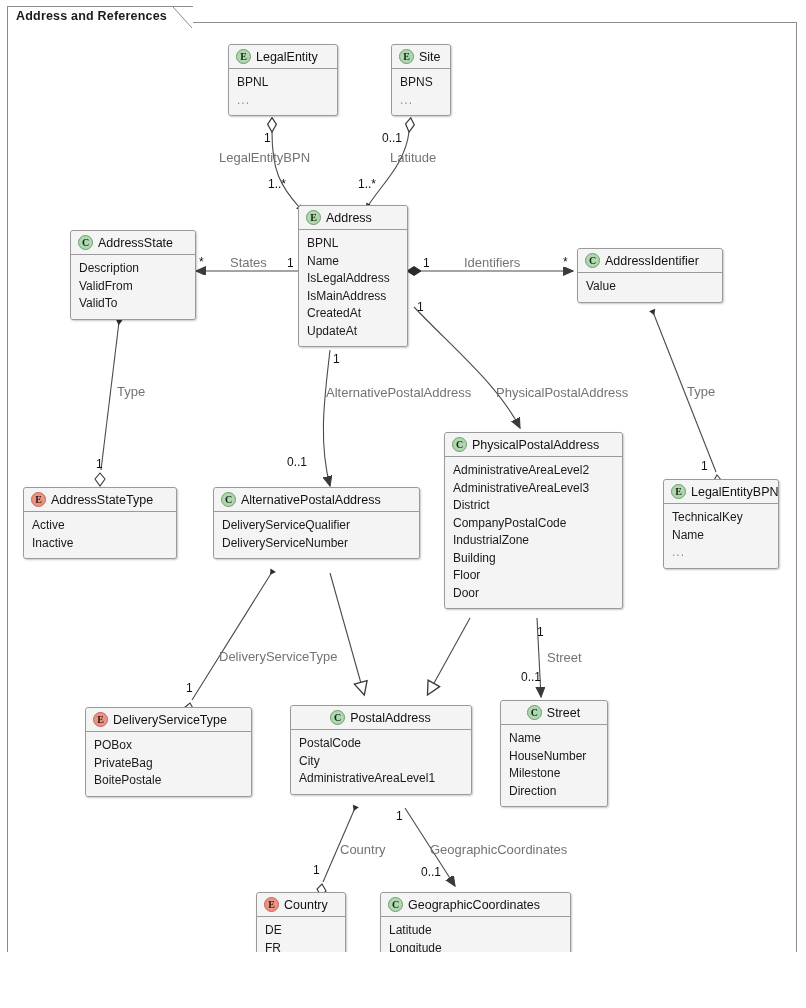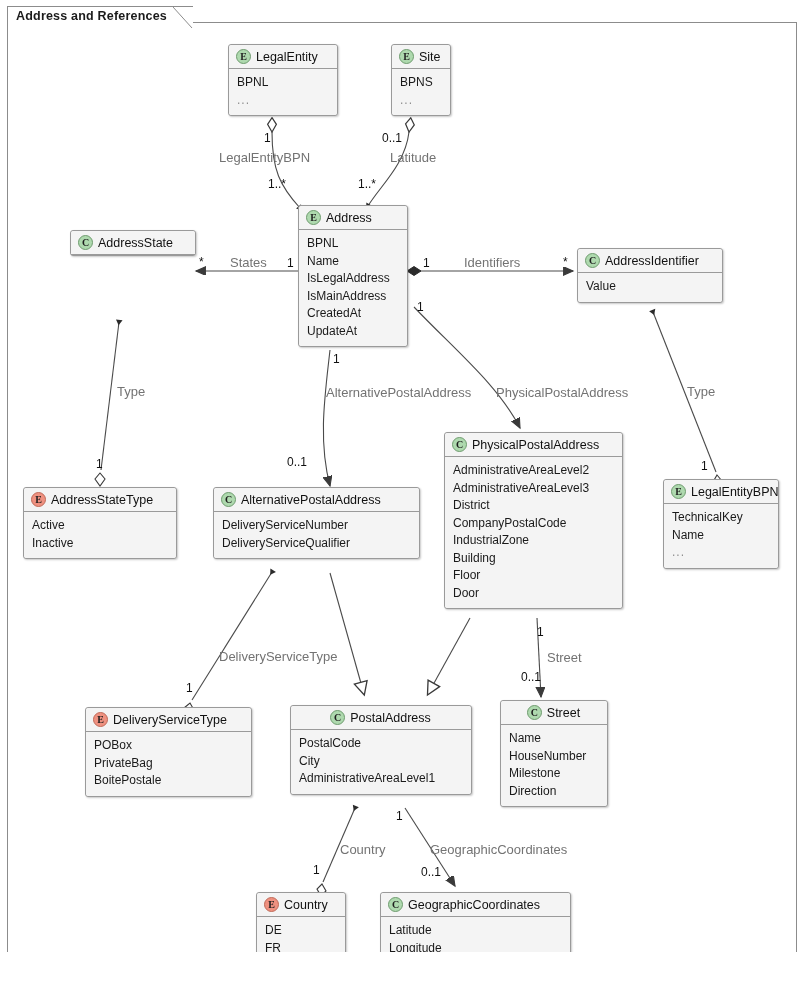--- a/index.html
+++ b/index.html
@@ -299,20 +299,25 @@
       <div class="attr">CreatedAt</div>
       <div class="attr">UpdateAt</div>
     </div>
   </div>
 
   <div class="uml" style="left:70px; top:230px; width:126px;">
     <div class="uml-head">
       <span class="badge cls">C</span>
       <span class="uml-title">AddressState</span>
     </div>
+    <div class="uml-body">
+      <div class="attr">Description</div>
+      <div class="attr">ValidFrom</div>
+      <div class="attr">ValidTo</div>
+    </div>
   </div>
 
   <div class="uml" style="left:577px; top:248px; width:146px;">
     <div class="uml-head">
       <span class="badge cls">C</span>
       <span class="uml-title">AddressIdentifier</span>
     </div>
     <div class="uml-body">
       <div class="attr">Value</div>
     </div>
@@ -328,22 +333,22 @@
       <div class="attr">Inactive</div>
     </div>
   </div>
 
   <div class="uml" style="left:213px; top:487px; width:207px;">
     <div class="uml-head">
       <span class="badge cls">C</span>
       <span class="uml-title">AlternativePostalAddress</span>
     </div>
     <div class="uml-body">
+      <div class="attr">DeliveryServiceQualifier</div>
       <div class="attr">DeliveryServiceNumber</div>
-      <div class="attr">DeliveryServiceQualifier</div>
     </div>
   </div>
 
   <div class="uml" style="left:444px; top:432px; width:179px;">
     <div class="uml-head">
       <span class="badge cls">C</span>
       <span class="uml-title">PhysicalPostalAddress</span>
     </div>
     <div class="uml-body">
       <div class="attr">AdministrativeAreaLevel2</div>

